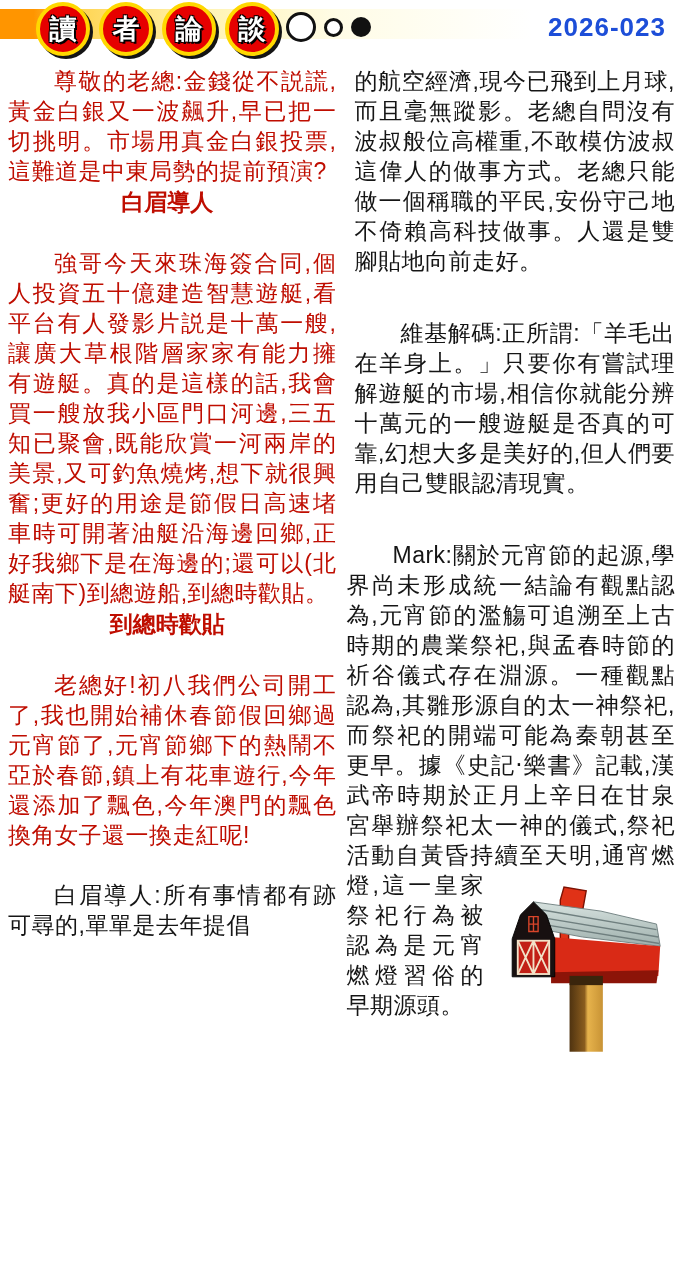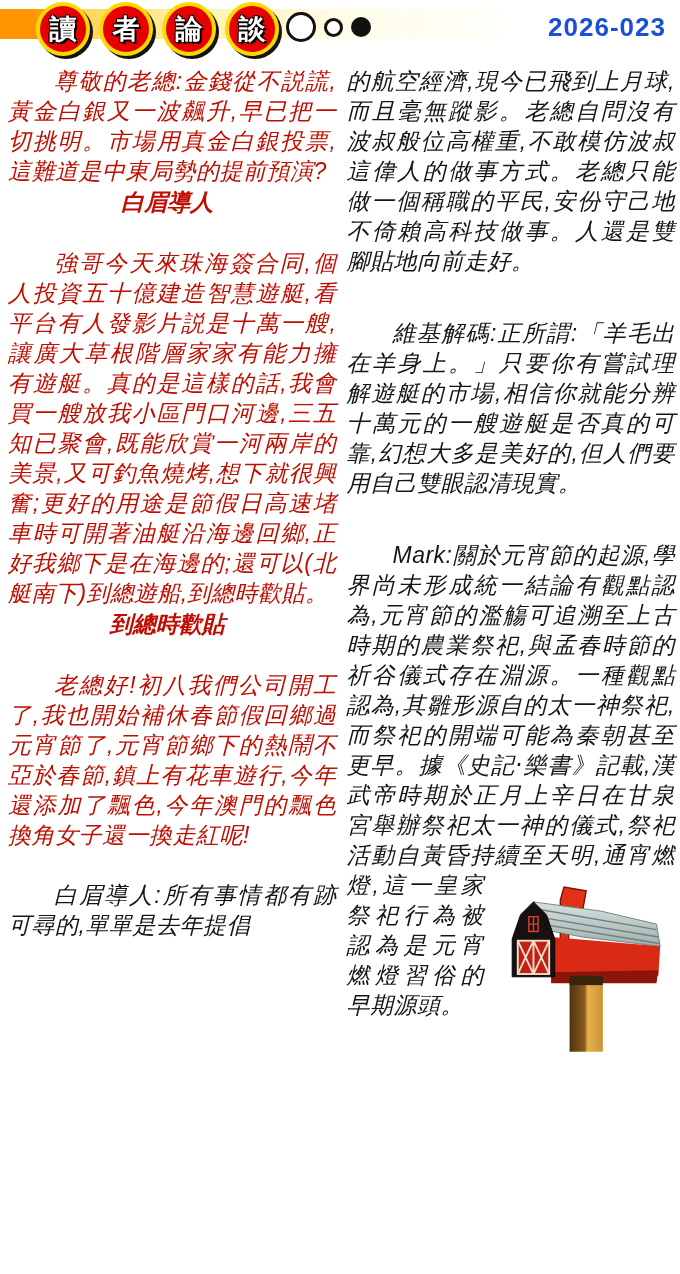--- a/index.html
+++ b/index.html
@@ -30,36 +30,36 @@
   .circ{border-radius:50%;display:inline-block;}
   .circ.large{width:24px;height:24px;background:#ffffff;border:3px solid #111;}
   .circ.small{width:13px;height:13px;background:#ffffff;border:3px solid #111;}
   .circ.filled{width:20px;height:20px;background:#111;border:0;}
   .issue{
     position:absolute;right:14px;top:12px;
     font-family:Liberation Sans, sans-serif;
     font-weight:bold;font-size:26px;color:#1d4ed8;letter-spacing:1px;
   }
   
-  .columns{display:flex;gap:10px;padding:8px 5px 0 8px;font-style:italic;}
+  .columns{display:flex;gap:10px;padding:8px 5px 0 8px;}
   .col{width:330px;}
   .col p{margin:0;}
   .body-text{
     font-size:23px;line-height:30px;letter-spacing:0.5px;
     text-align:justify;text-justify:inter-character;
   }
   .indent{text-indent:2em;}
   .red{color:#bf0d00;}
   .black{color:#151515;}
   .sig{
     font-size:23px;line-height:32px;text-align:center;padding-right:10px;
     font-weight:bold;
   }
   .letter{margin-bottom:30px;}
-  .right-col .para{margin-bottom:42px;}
+  .right-col .para{margin-bottom:42px;margin-left:8px;}
   
   .mailbox-float{
     float:right;width:185px;height:180px;margin:2px 0 0 6px;
     shape-margin:4px;
   }
   .mailbox-float svg{width:100%;height:100%;display:block;}
 </style>
 </head>
 <body>
 

